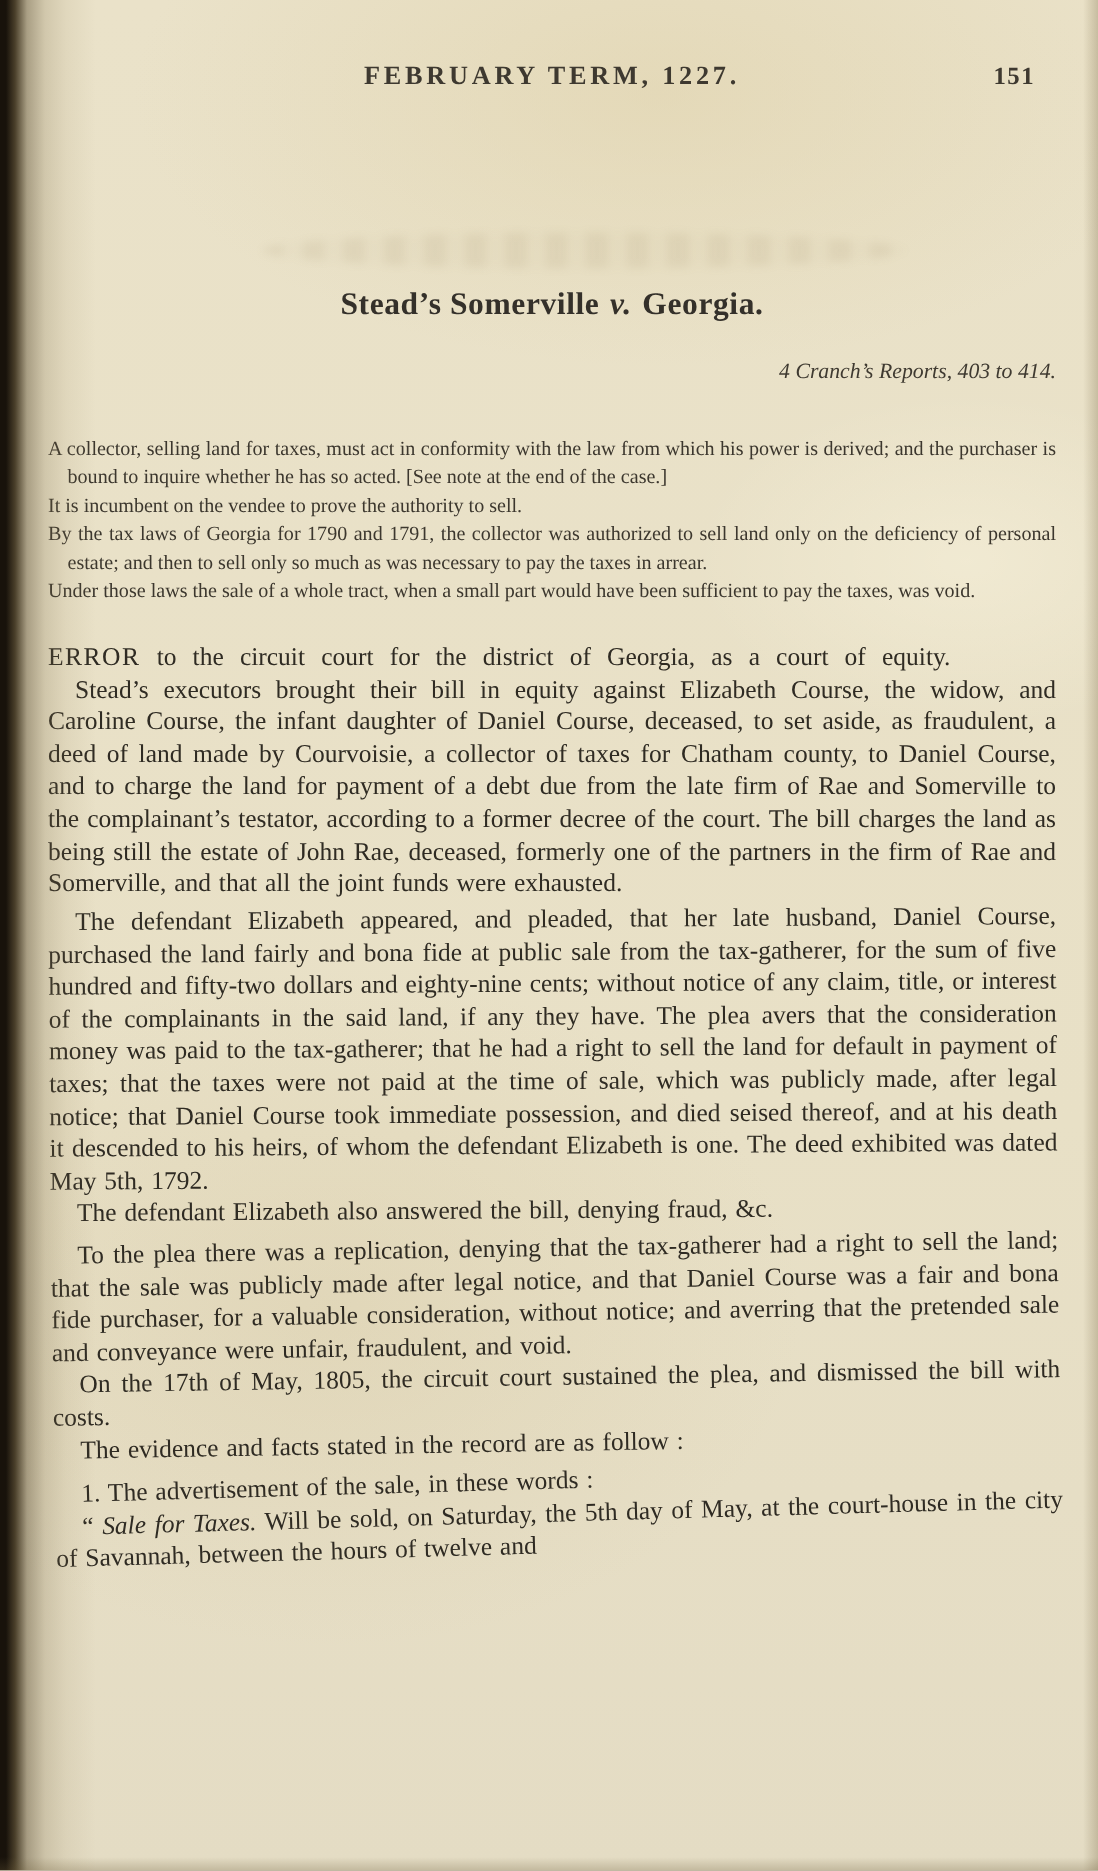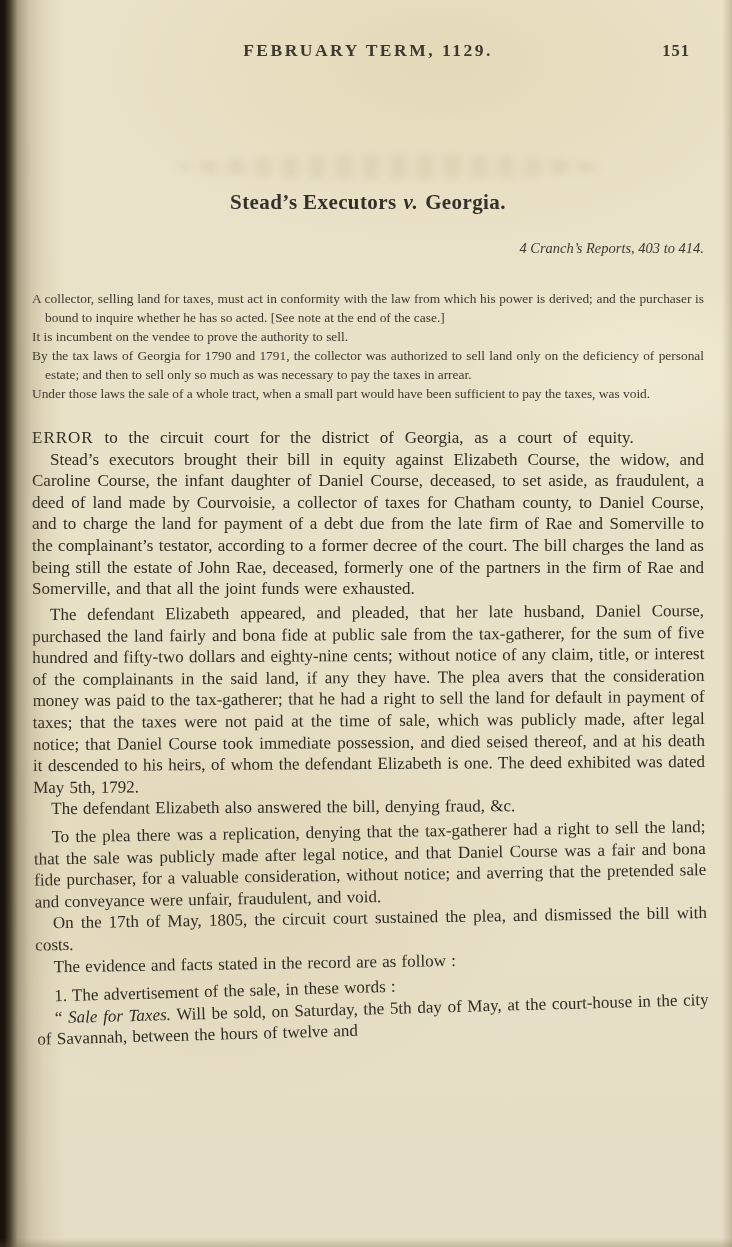--- a/index.html
+++ b/index.html
@@ -90,25 +90,25 @@
 </head>
 <body>
 
 <div class="page">
 
   <div class="smudge"></div>
 
   <div class="content">
 
     <header class="running-head">
-      <span class="term">FEBRUARY TERM, 1129.</span>
+      <span class="term">FEBRUARY TERM, 1227.</span>
       <span class="pagenum">151</span>
     </header>
 
-    <h1 class="case-title"><span>Stead’s Executors</span><span class="v">v.</span><span>Georgia.</span></h1>
+    <h1 class="case-title"><span>Stead’s Somerville</span><span class="v">v.</span><span>Georgia.</span></h1>
 
     <div class="citation">4 Cranch’s Reports, 403 to 414.</div>
 
     <section class="headnotes">
       <p class="headnote">A collector, selling land for taxes, must act in conformity with the law from which his power is derived; and the purchaser is bound to inquire whether he has so acted.  [See note at the end of the case.]</p>
       <p class="headnote">It is incumbent on the vendee to prove the authority to sell.</p>
       <p class="headnote">By the tax laws of Georgia for 1790 and 1791, the collector was authorized to sell land only on the deficiency of personal estate; and then to sell only so much as was necessary to pay the taxes in arrear.</p>
       <p class="headnote">Under those laws the sale of a whole tract, when a small part would have been sufficient to pay the taxes, was void.</p>
     </section>
 

